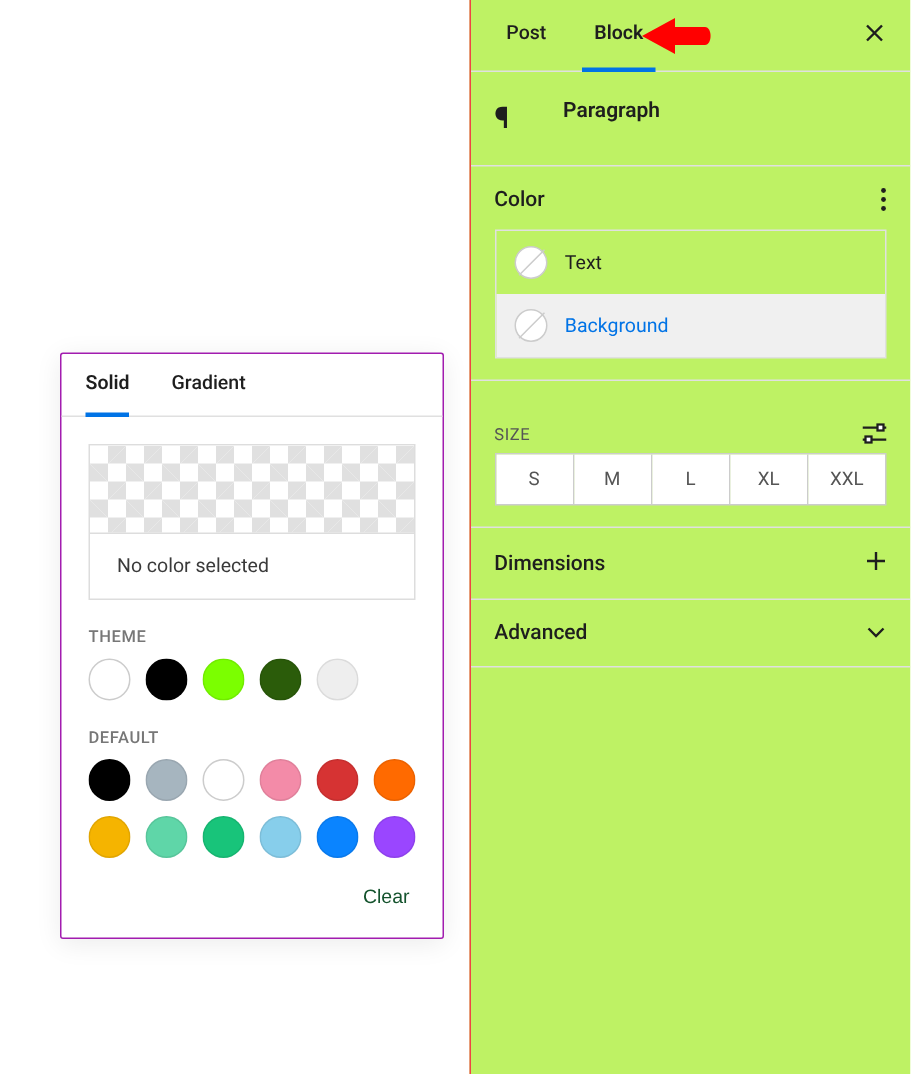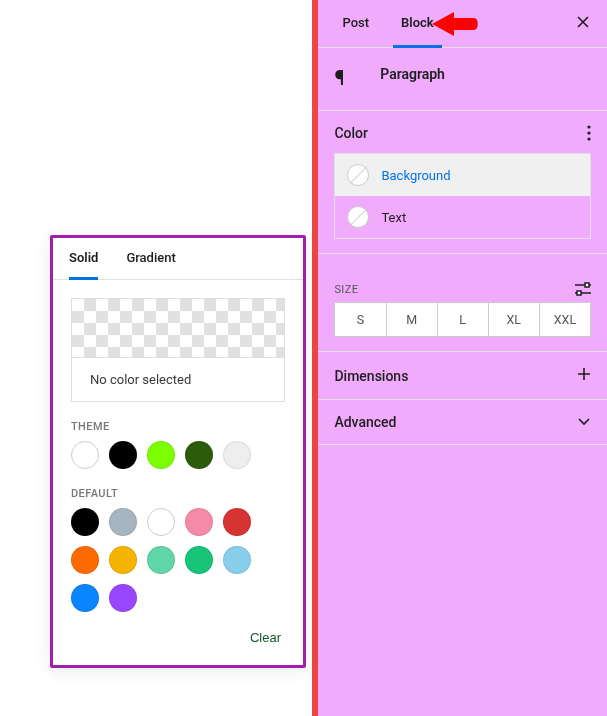--- a/index.html
+++ b/index.html
@@ -14,24 +14,24 @@
       overflow: hidden;
     }
     .left-area {
       width: 327px;
       height: 100%;
       position: relative;
     }
     .color-popup {
       position: absolute;
       top: 235px;
-      left: 50px;
+      left: 40px;
       width: 256px;
       background: #fff;
-      border: 3px solid #a21caf;
+      border: 1px solid #a21caf;
       border-radius: 2px;
       box-shadow: 0 3px 18px rgba(0,0,0,0.08);
     }
     .popup-tabs {
       display: flex;
       padding: 12px 16px 0 16px;
       gap: 28px;
       border-bottom: 1px solid #e0e0e0;
     }
     .popup-tab {
@@ -98,22 +98,22 @@
       color: #14532d;
       font-size: 13px;
       background: none;
       border: none;
       cursor: pointer;
     }
 
     .sidebar {
       width: 308px;
       height: 100%;
-      border-left: 6px solid #ef4444;
-      background: #f0abfc;
+      border-left: 1px solid #ef4444;
+      background: #bef264;
       overflow: hidden;
     }
     .tabs {
       display: flex;
       align-items: center;
       border-bottom: 1px solid #e0e0e0;
       padding: 0 16px;
       position: relative;
       height: 48px;
     }
@@ -320,27 +320,27 @@
       <span class="panel-title">Color</span>
       <span class="dots-icon">
         <svg width="4" height="16" viewBox="0 0 4 16">
             <circle cx="2" cy="2" r="1.6" fill="#1e1e1e"></circle>
             <circle cx="2" cy="8" r="1.6" fill="#1e1e1e"></circle>
             <circle cx="2" cy="14" r="1.6" fill="#1e1e1e"></circle>
           </svg>
       </span>
     </div>
     <div class="color-list">
+      <div class="color-row">
+        <span class="color-circle"></span>
+        <span>Text</span>
+      </div>
       <div class="color-row selected">
         <span class="color-circle"></span>
         <span>Background</span>
-      </div>
-      <div class="color-row">
-        <span class="color-circle"></span>
-        <span>Text</span>
       </div>
     </div>
   </div>
 
   <div class="panel">
     <div class="sub-label">
       <span>SIZE</span>
       <span class="sliders-icon">
         <svg width="16" height="14" viewBox="0 0 16 14">
           <line x1="0" y1="3" x2="16" y2="3" stroke="#1e1e1e" stroke-width="1.5"></line>

